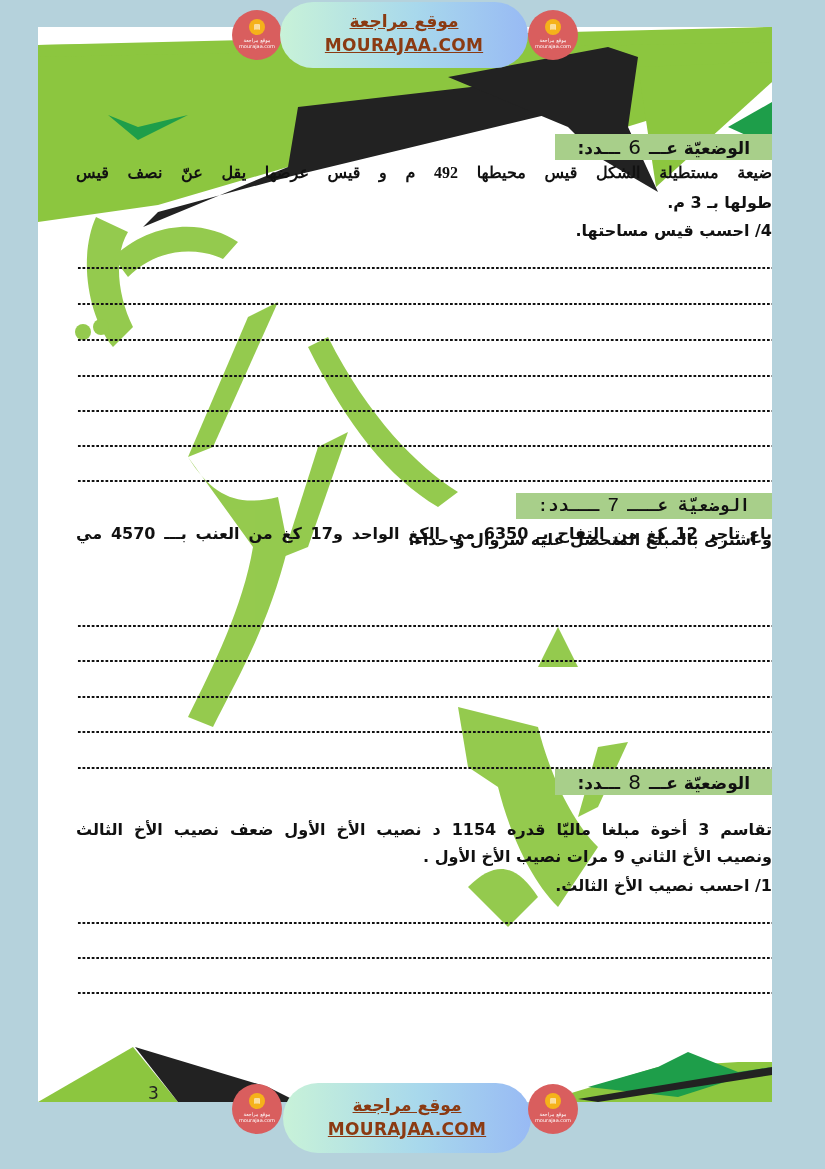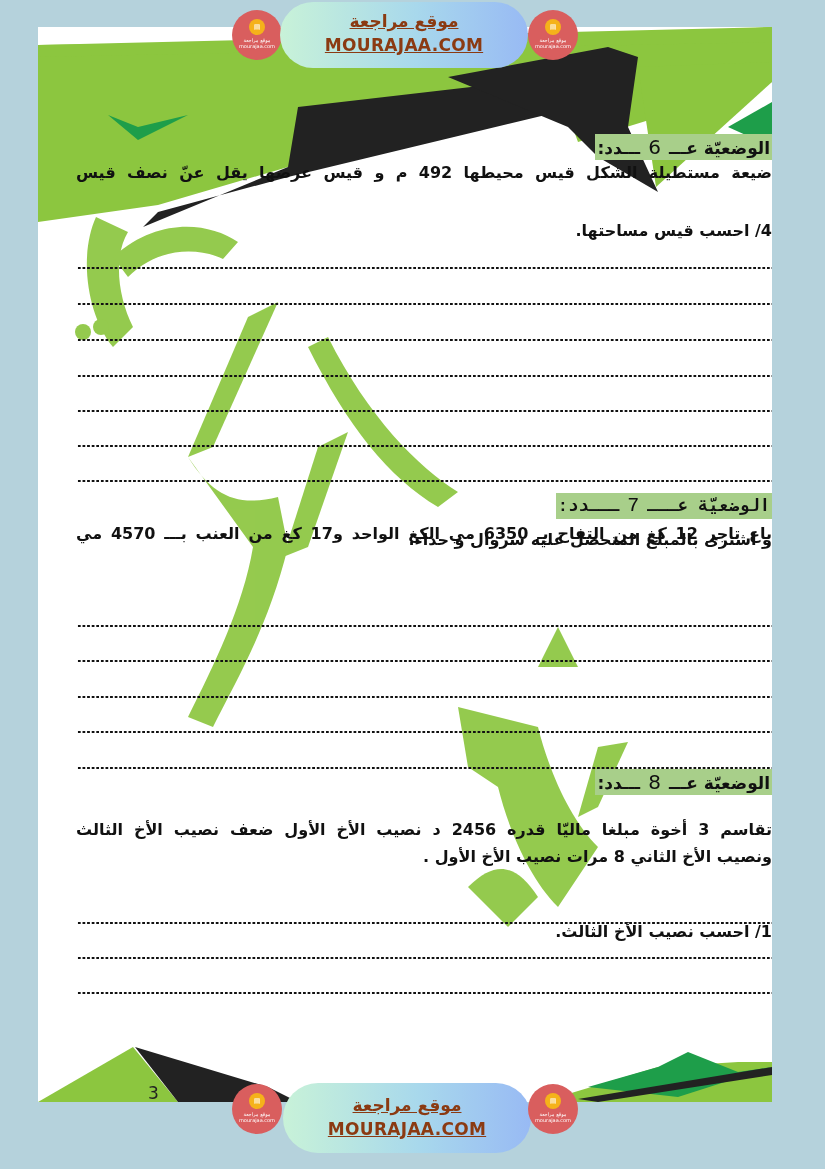--- a/index.html
+++ b/index.html
@@ -10,21 +10,21 @@
   }
   .page {
     position:absolute; left:38px; top:27px; width:734px; height:1075px;
     background:#ffffff; overflow:hidden;
   }
   .deco { position:absolute; left:0; top:0; width:734px; height:1075px; }
   .watermark { position:absolute; left:0; top:0; width:734px; height:1075px; pointer-events:none; }
 
   .title-hl {
     position:absolute; right:0; height:26px;
-    background:#a8cf8a; padding:0 2px;
+    background:#a8cf8a; padding:0 22px;
     font-weight:bold; font-size:17px; line-height:26px; color:#111;
     direction:rtl; white-space:nowrap;
   }
   .title-hl .num { font-weight:normal; font-size:20px; margin:0 8px; }
 
   .txt {
     position:absolute; right:0; width:696px;
     direction:rtl; text-align:right;
     font-weight:bold; font-size:16px; color:#111; white-space:nowrap;
     line-height:26px;
@@ -94,21 +94,22 @@
       <path d="M420,680 L500,700 C510,740 530,790 560,820 L520,880 C490,850 470,800 460,760 L430,740 Z"></path>
       <path d="M500,640 L520,600 L540,640 Z"></path>
       <path d="M560,720 L590,715 L560,780 L540,790 Z"></path>
       <path d="M430,860 C460,830 480,840 500,870 L470,900 Z"></path>
     </g>
   </svg>
 
   <div class="title-hl" style="top:107px;">
     <span>الوضعيّة عـــ</span><span class="num">6</span><span>ـــدد:</span>
   </div>
-  <div class="txt just" style="top:133px;">ضيعة مستطيلة الشكل قيس محيطها 492 م و قيس عرضها يقل عنّ نصف قيس</div>
+  <div class="txt just" style="top:133px;font-family:Liberation Serif, serif;">ضيعة مستطيلة الشكل قيس محيطها 492 م و قيس عرضها يقل عنّ نصف قيس</div>
+  <div class="txt" style="top:163px;">طولها بـ 3 م.</div>
   <div class="txt" style="top:191px;">4/ احسب قيس مساحتها.</div>
   <div class="dots" style="top:239px;"></div>
   <div class="dots" style="top:275px;"></div>
   <div class="dots" style="top:311px;"></div>
   <div class="dots" style="top:347px;"></div>
   <div class="dots" style="top:382px;"></div>
   <div class="dots" style="top:417px;"></div>
   <div class="dots" style="top:452px;"></div>
 
   <div class="title-hl" style="top:466px;font-family:Liberation Mono, monospace;">
@@ -118,23 +119,23 @@
   <div class="txt" style="top:500px;">و اشترى بالمبلغ المتحصل عليه سروال و حذاء.</div>
   <div class="dots" style="top:597px;"></div>
   <div class="dots" style="top:632px;"></div>
   <div class="dots" style="top:668px;"></div>
   <div class="dots" style="top:703px;"></div>
   <div class="dots" style="top:739px;"></div>
 
   <div class="title-hl" style="top:742px;">
     <span>الوضعيّة عـــ</span><span class="num">8</span><span>ـــدد:</span>
   </div>
-  <div class="txt just" style="top:790px;">تقاسم 3 أخوة مبلغا ماليّا قدره 2456 د نصيب الأخ الأول  ضعف نصيب الأخ الثالث</div>
-  <div class="txt" style="top:817px;">ونصيب الأخ الثاني 8 مرات نصيب الأخ الأول .</div>
-  <div class="txt" style="top:892px;">1/ احسب نصيب الأخ الثالث.</div>
+  <div class="txt just" style="top:790px;">تقاسم 3 أخوة مبلغا ماليّا قدره 1154 د نصيب الأخ الأول  ضعف نصيب الأخ الثالث</div>
+  <div class="txt" style="top:817px;">ونصيب الأخ الثاني 9 مرات نصيب الأخ الأول .</div>
+  <div class="txt" style="top:846px;">1/ احسب نصيب الأخ الثالث.</div>
   <div class="dots" style="top:894px;"></div>
   <div class="dots" style="top:929px;"></div>
   <div class="dots" style="top:964px;"></div>
 
   <div class="page-num">3</div>
 </div>
 
 <div class="logo" style="left:232px; top:10px;">
   <div class="dot">▤</div>
   <div class="cap">موقع مراجعة</div>

